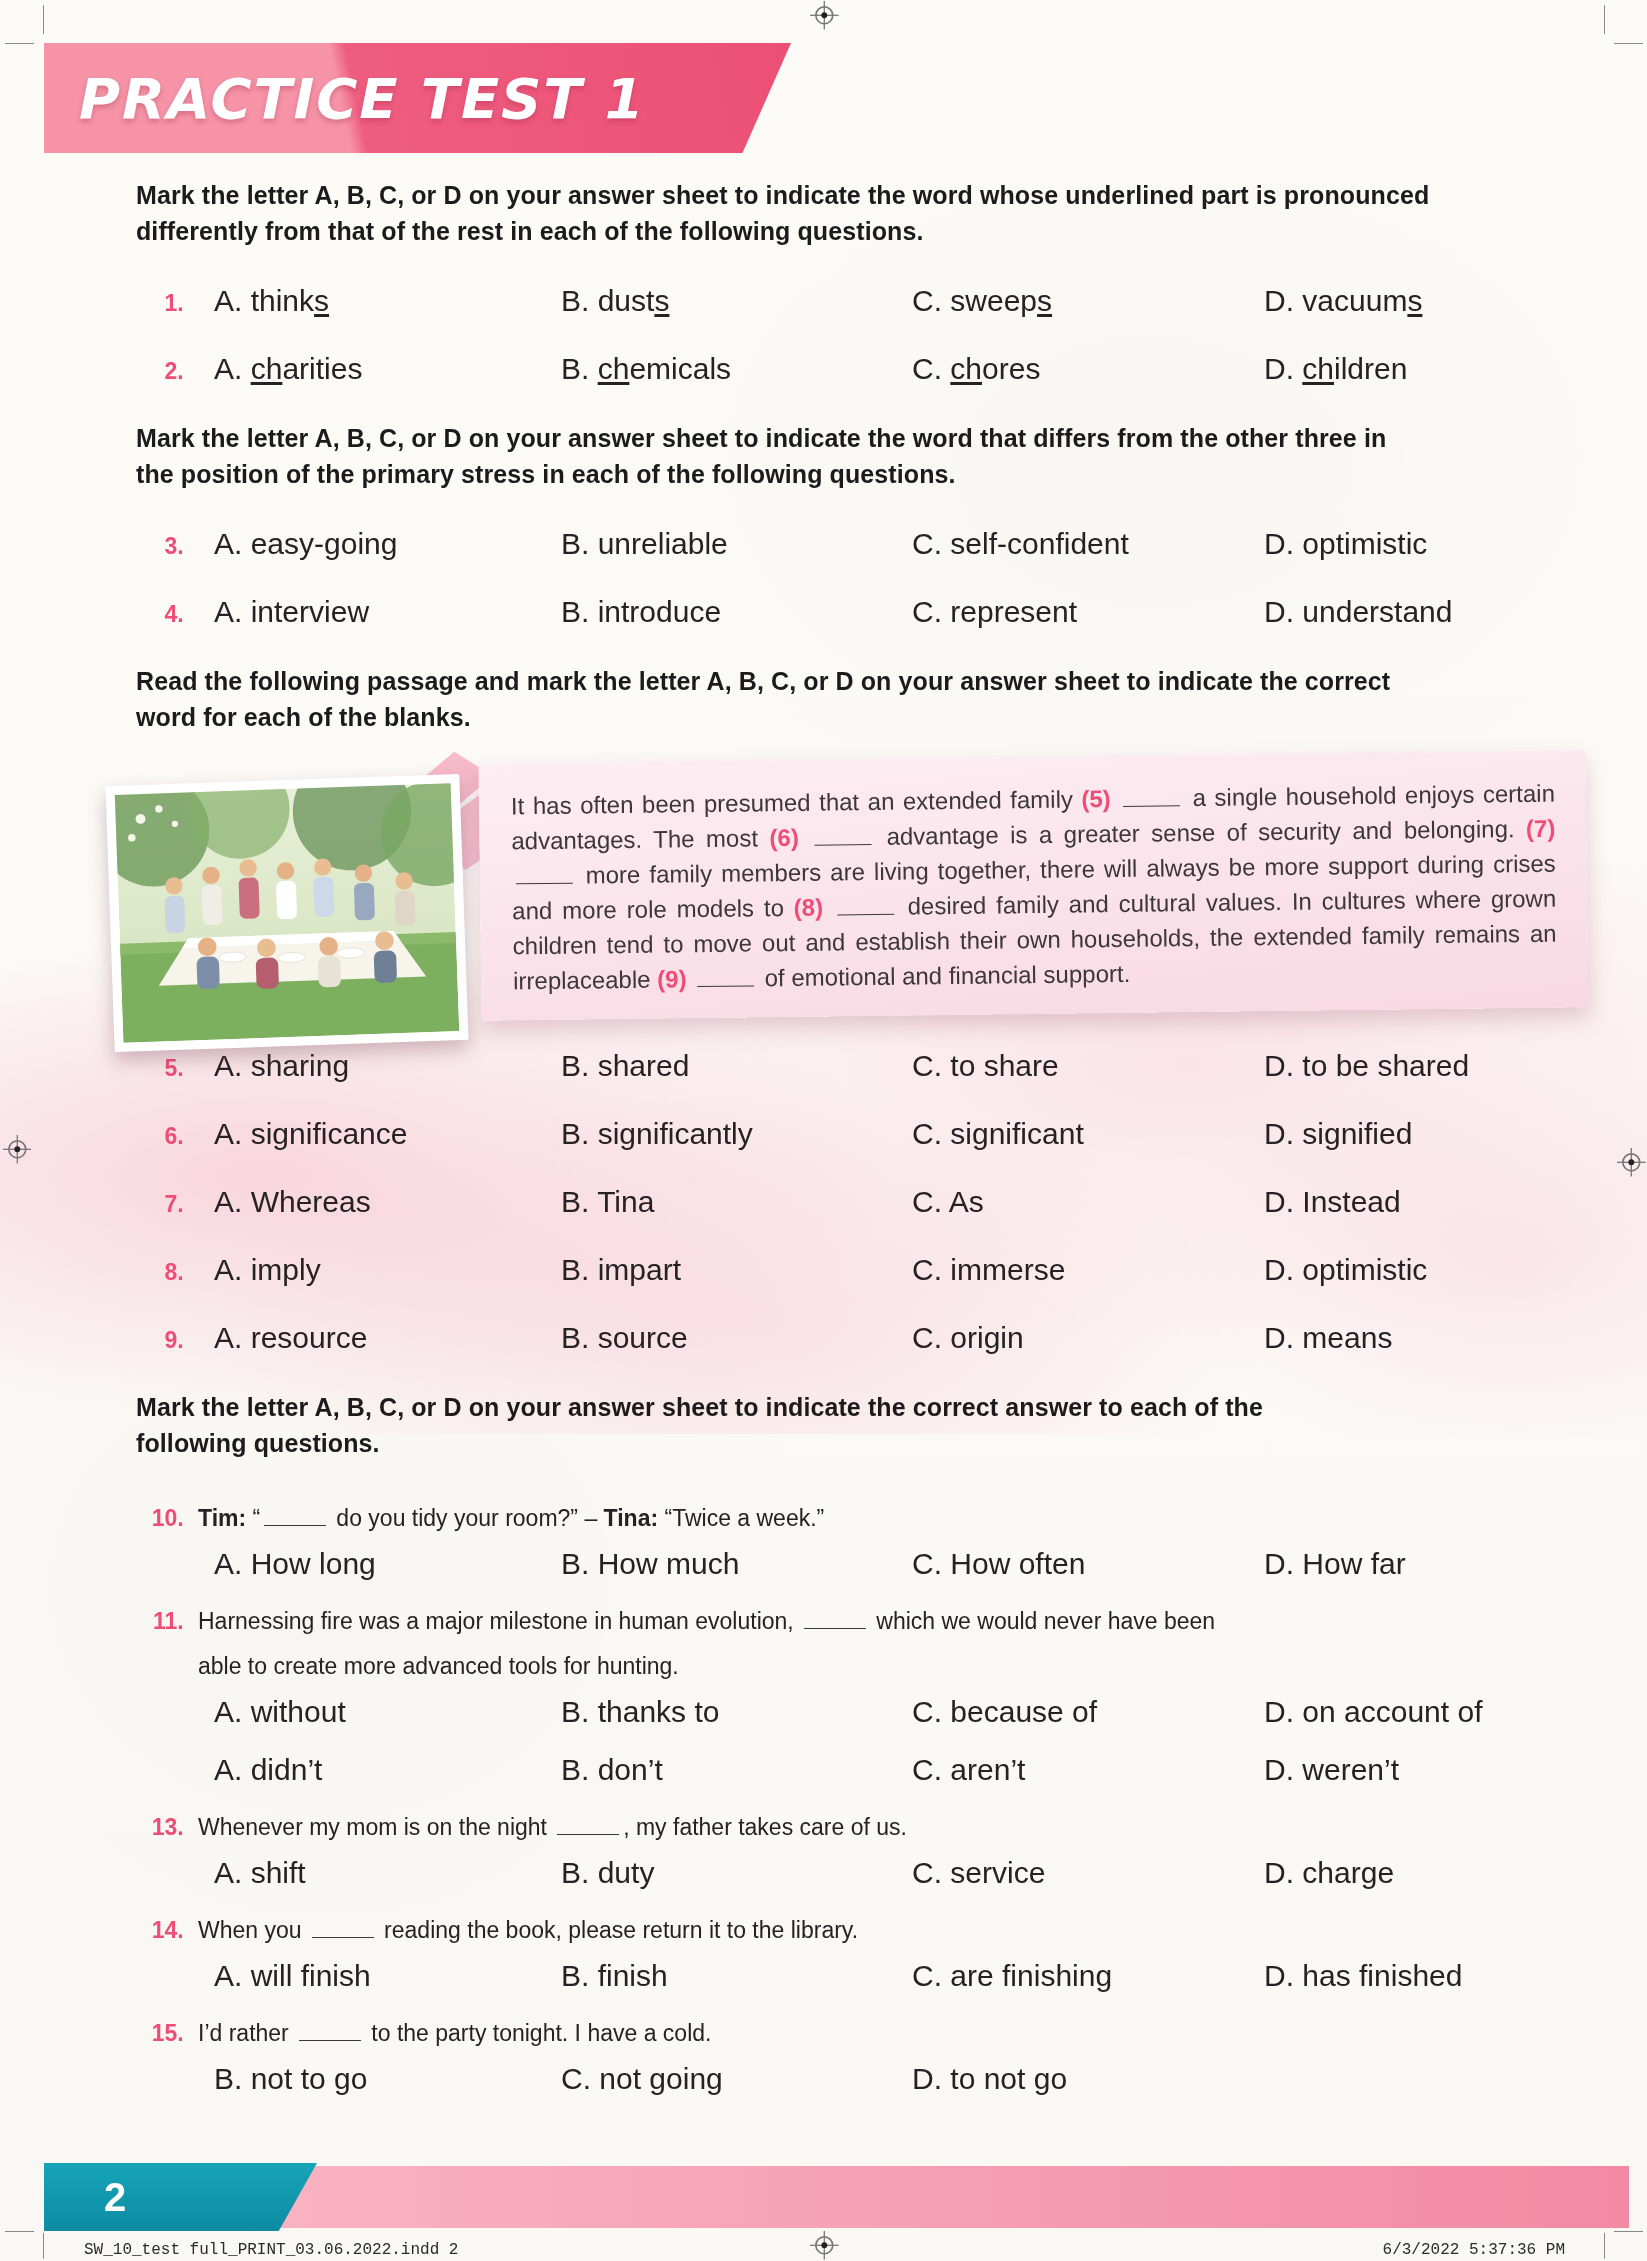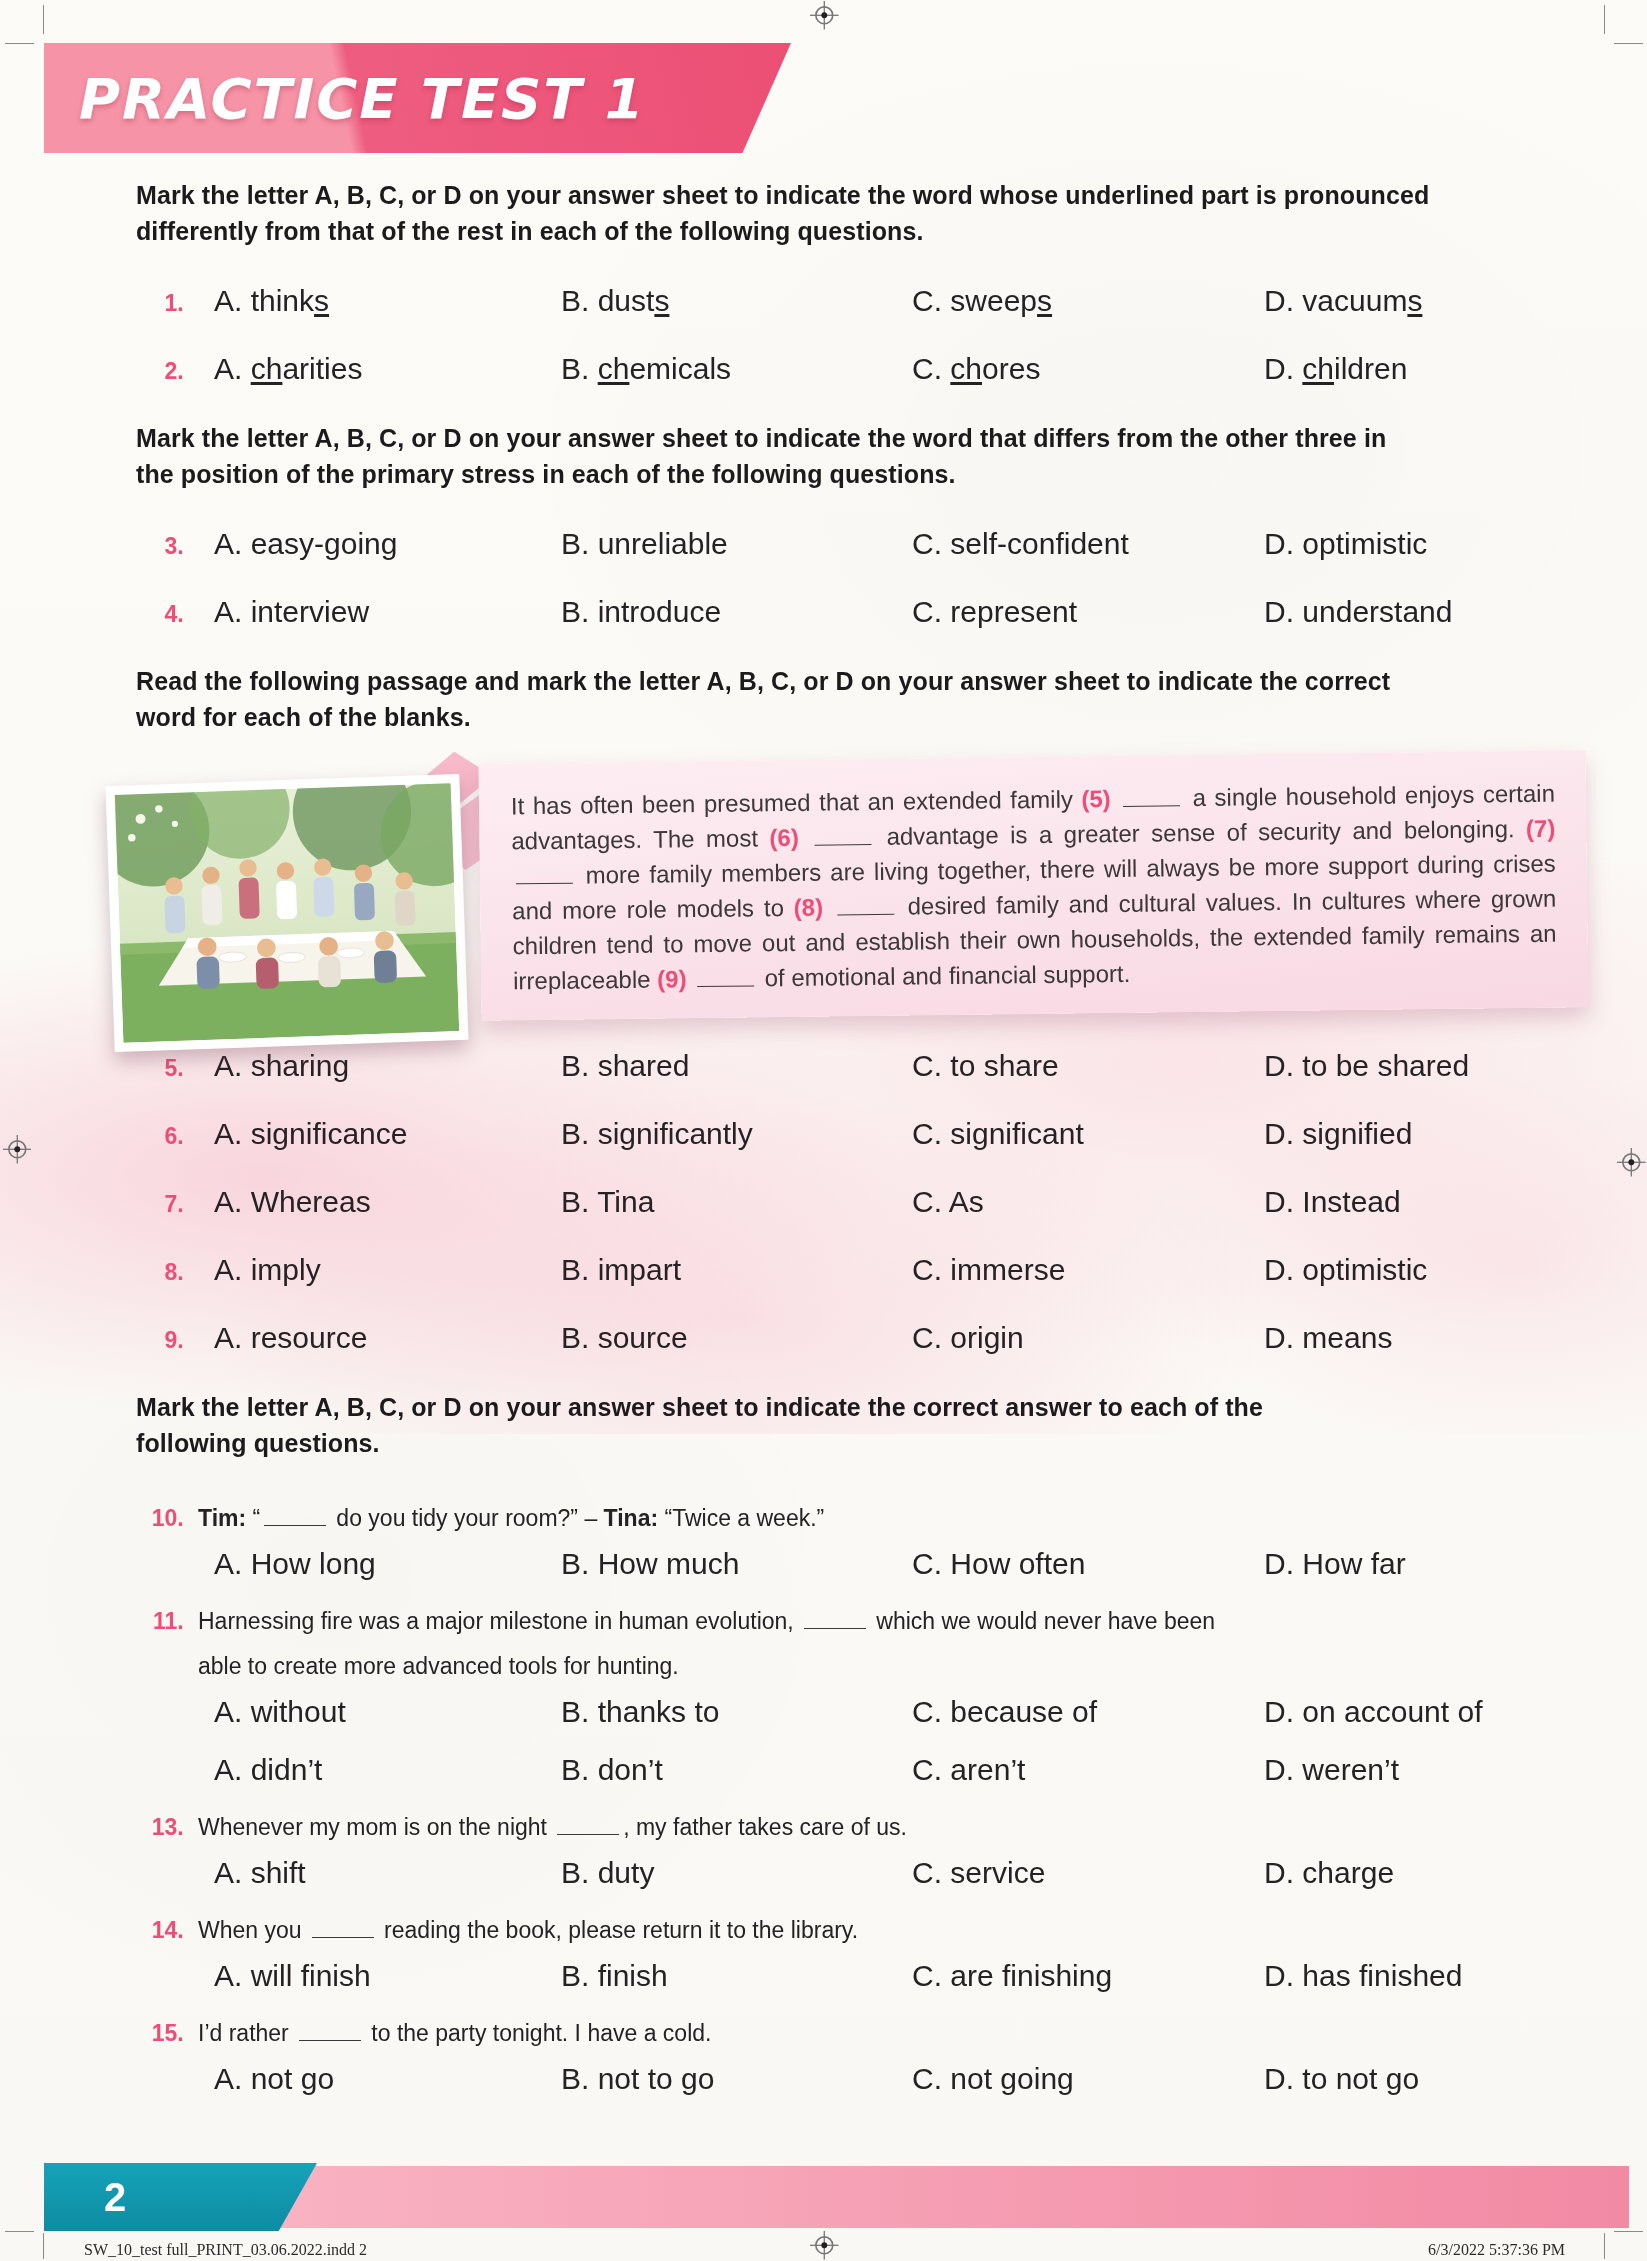--- a/index.html
+++ b/index.html
@@ -93,21 +93,21 @@
   .footer-teal{
     position:absolute;left:44px;top:0;width:273px;height:68px;
     background:linear-gradient(180deg,#16a3b8,#0d8ca3);
     clip-path:polygon(0 0,100% 0,86% 100%,0 100%);
     display:flex;align-items:center;
   }
   .footer-teal span{color:#ffffff;font-size:40px;font-weight:bold;margin-left:60px;}
   .printline{
     position:absolute;left:84px;right:83px;top:2241px;z-index:5;
     display:flex;justify-content:space-between;
-    font-size:16px;color:#2b2b2b;font-family:Liberation Serif, serif;
+    font-size:16px;color:#2b2b2b;font-family:Liberation Mono, monospace;
   }
 </style>
 </head>
 <body>
 
 <div class="page">
 
   <div class="regmark" style="left:810px;top:1.3px;">
     <svg viewBox="0 0 44 44">
         <line x1="0" y1="22" x2="44" y2="22" stroke="#777" stroke-width="2"></line>
@@ -357,21 +357,20 @@
             <span class="opt">D. has finished</span>
           </div>
         </div>
         <div class="q qs">
           <div class="srow">
             <span class="qnum">15.</span>
             <div class="stem">I’d rather <span class="blank"></span> to the party tonight. I have a cold.</div>
           </div>
           <div class="orow">
             <span class="qnum"></span>
-            <span class="opt">A. not go</span>
             <span class="opt">B. not to go</span>
             <span class="opt">C. not going</span>
             <span class="opt">D. to not go</span>
           </div>
         </div>
       </div>
 
   </div>
 
   <div class="footer">

